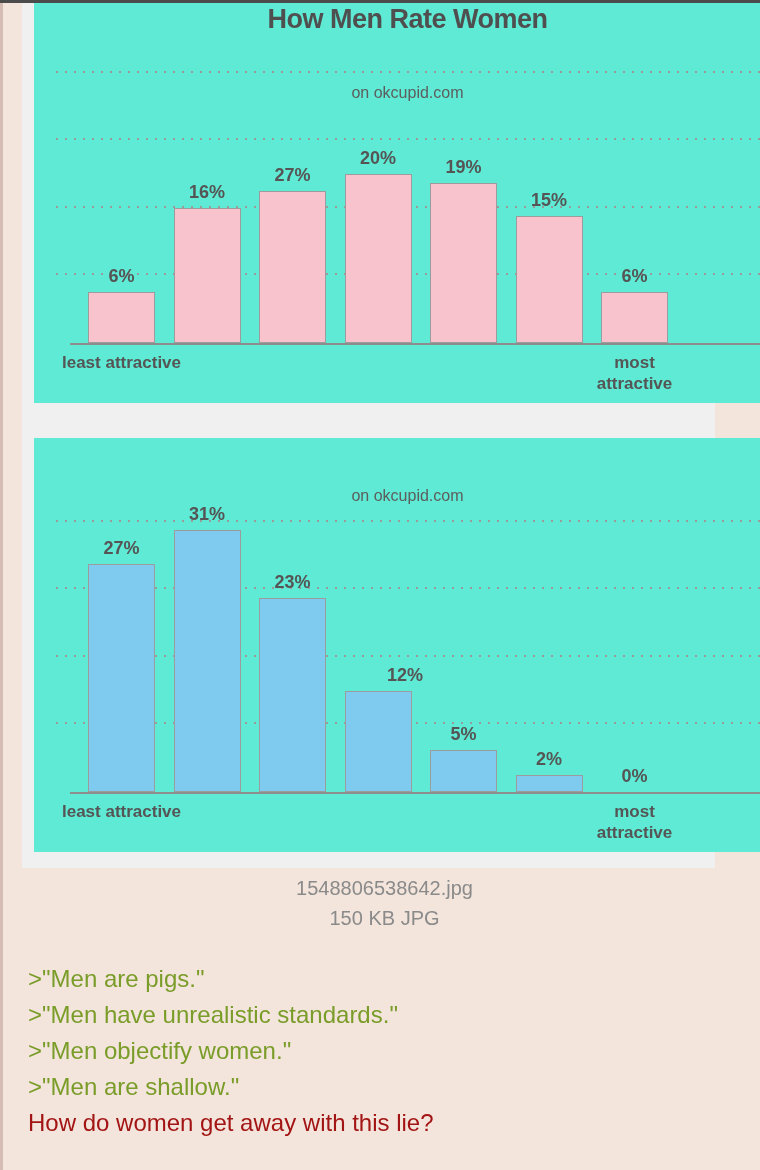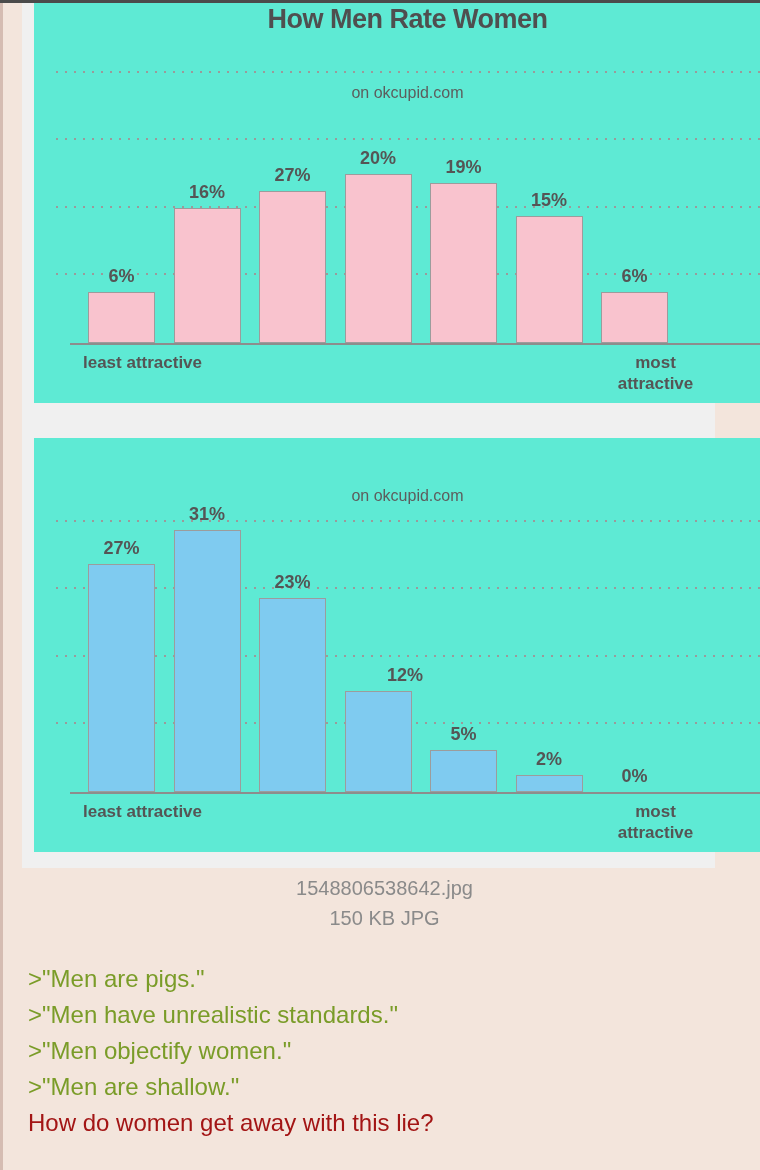--- a/index.html
+++ b/index.html
@@ -34,21 +34,21 @@
     background:repeating-linear-gradient(90deg,#9a9a9a 0,#9a9a9a 2px,transparent 2px,transparent 9px);
   }
   .axis{position:absolute;left:36px;right:4px;height:2px;background:#8d8d8d;bottom:58px;}
   .bar{position:absolute;border:1px solid #9c9c9c;box-sizing:border-box;}
   .bar-label{
     position:absolute;width:90px;text-align:center;
     font-weight:bold;font-size:18px;color:#555;
   }
   .x-label{
     position:absolute;width:120px;text-align:center;
-    font-weight:bold;font-size:17px;color:#555;line-height:21px;margin-left:21px;
+    font-weight:bold;font-size:17px;color:#555;line-height:21px;
   }
 
   .file-meta{
     position:absolute;left:38px;top:873px;width:693px;
     text-align:center;color:#8a8a8a;font-size:20px;line-height:30px;
   }
 
   .post-text{position:absolute;left:28px;top:961px;font-size:24px;line-height:36px;}
   .greentext{color:#7a9c28;}
   .redtext{color:#a31515;}

